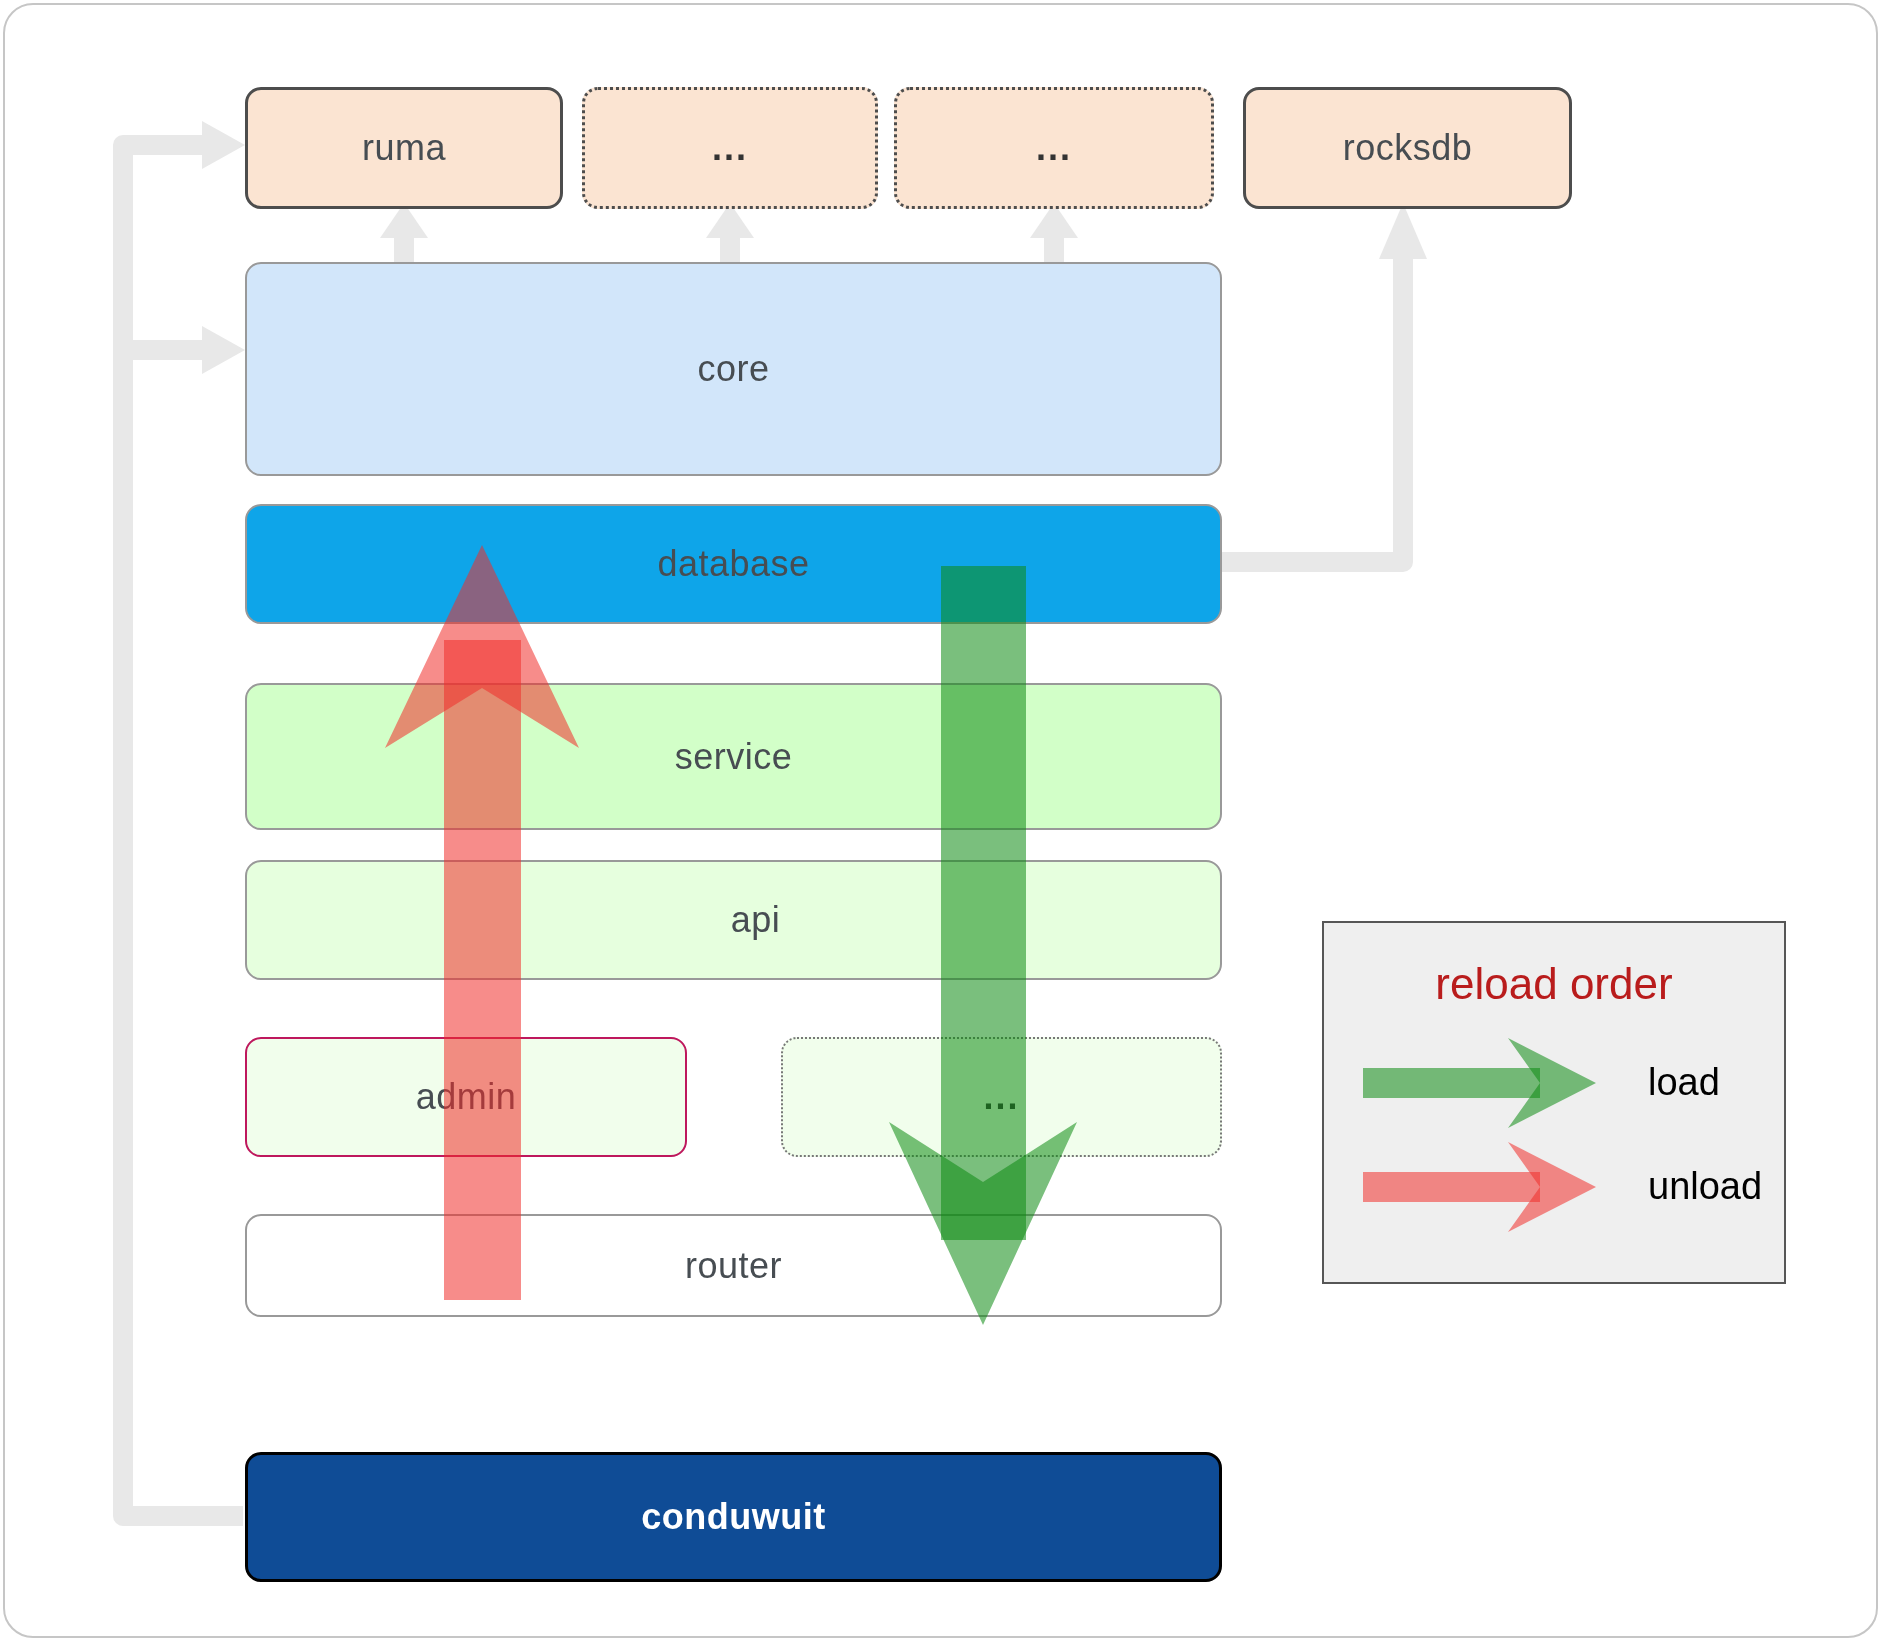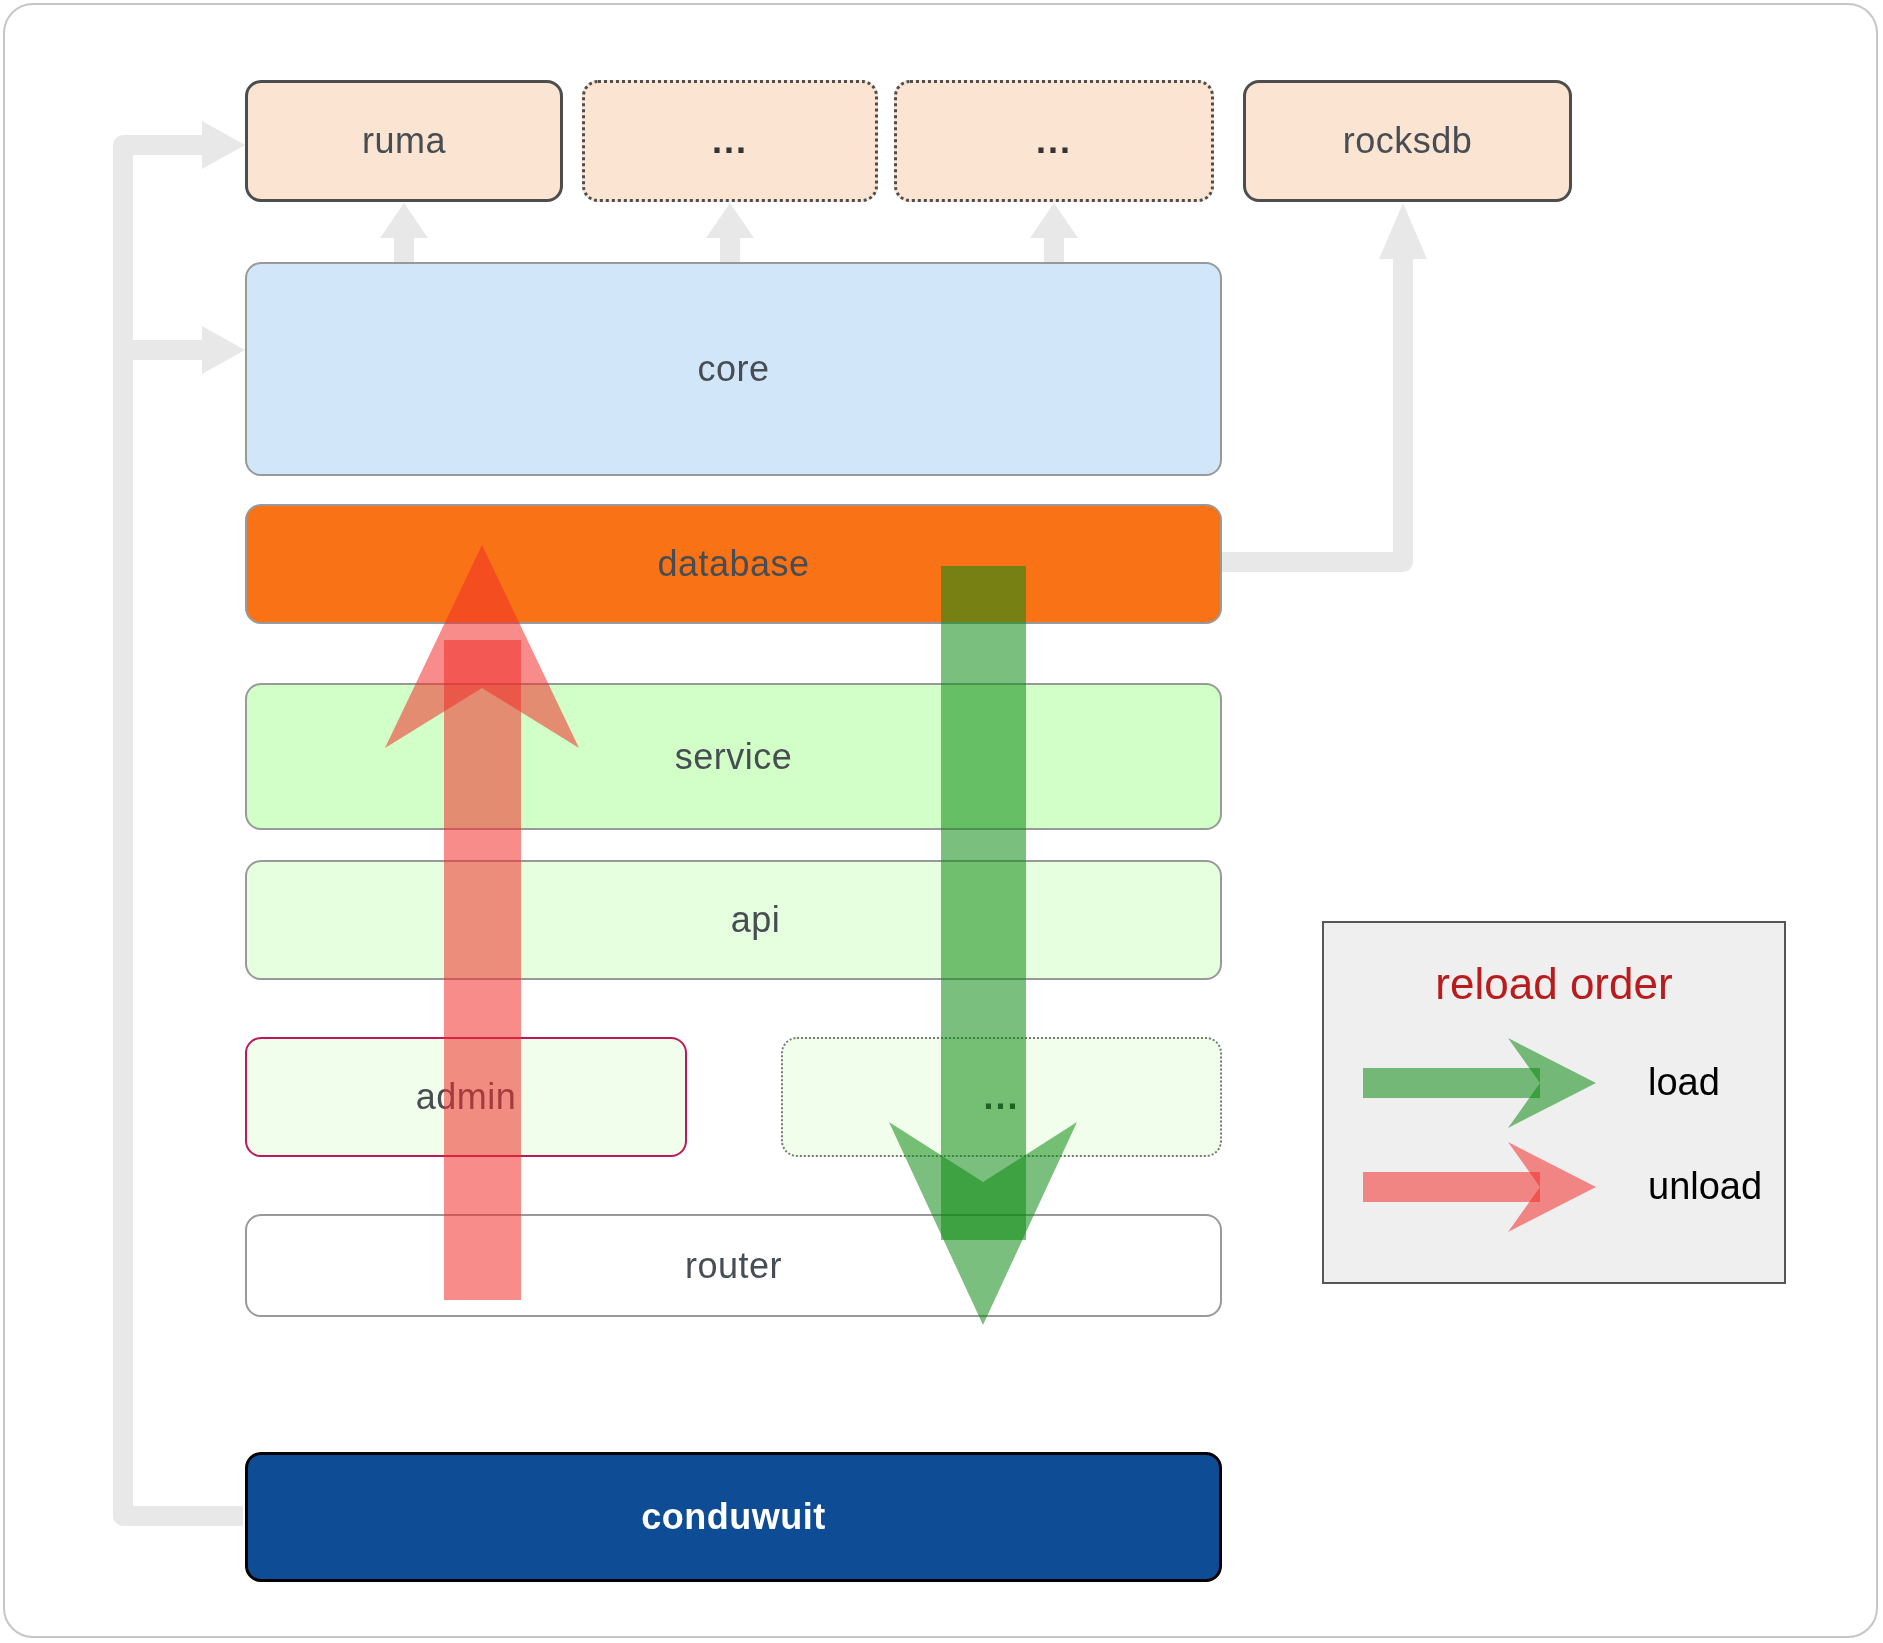--- a/index.html
+++ b/index.html
@@ -17,26 +17,26 @@
   }
   svg.layer{position:absolute;left:0;top:0;pointer-events:none;}
   #connectors{z-index:1;}
   #arrows{z-index:3;}
   .box{
     position:absolute;display:flex;align-items:center;justify-content:center;
     box-sizing:border-box;border-radius:16px;
     font-size:36px;font-weight:500;color:#474d52;
     z-index:2;letter-spacing:.5px;
   }
-  .peach{background:#fbe4d2;border:3px solid #4d4d4d;}
+  .peach{background:#fbe4d2;border:3px solid #4d4d4d;margin-top:7px;}
   .peach.dotted{border:3px dotted #4d4d4d;}
   .gray-border{border:2px solid #999999;}
   .dots-label{font-weight:700;letter-spacing:2px;color:#333;}
   .core{background:#d2e6fa;}
-  .database{background:#f97316;}
+  .database{background:#0ea5e9;}
   .service{background:#d2ffc8;}
   .api{background:#e6ffde;}
   .admin{background:#f1feec;border:2px solid #be185d;}
   .admin-dots{background:#f1feec;border:2px dotted #777777;}
   .router{background:#ffffff;}
   .conduwuit{background:#0f4c96;border:3px solid #000000;color:#ffffff;font-weight:700;}
   #legend{
     position:absolute;left:1322px;top:921px;width:464px;height:363px;
     background:#efefef;border:2px solid #565656;box-sizing:border-box;z-index:2;
   }

